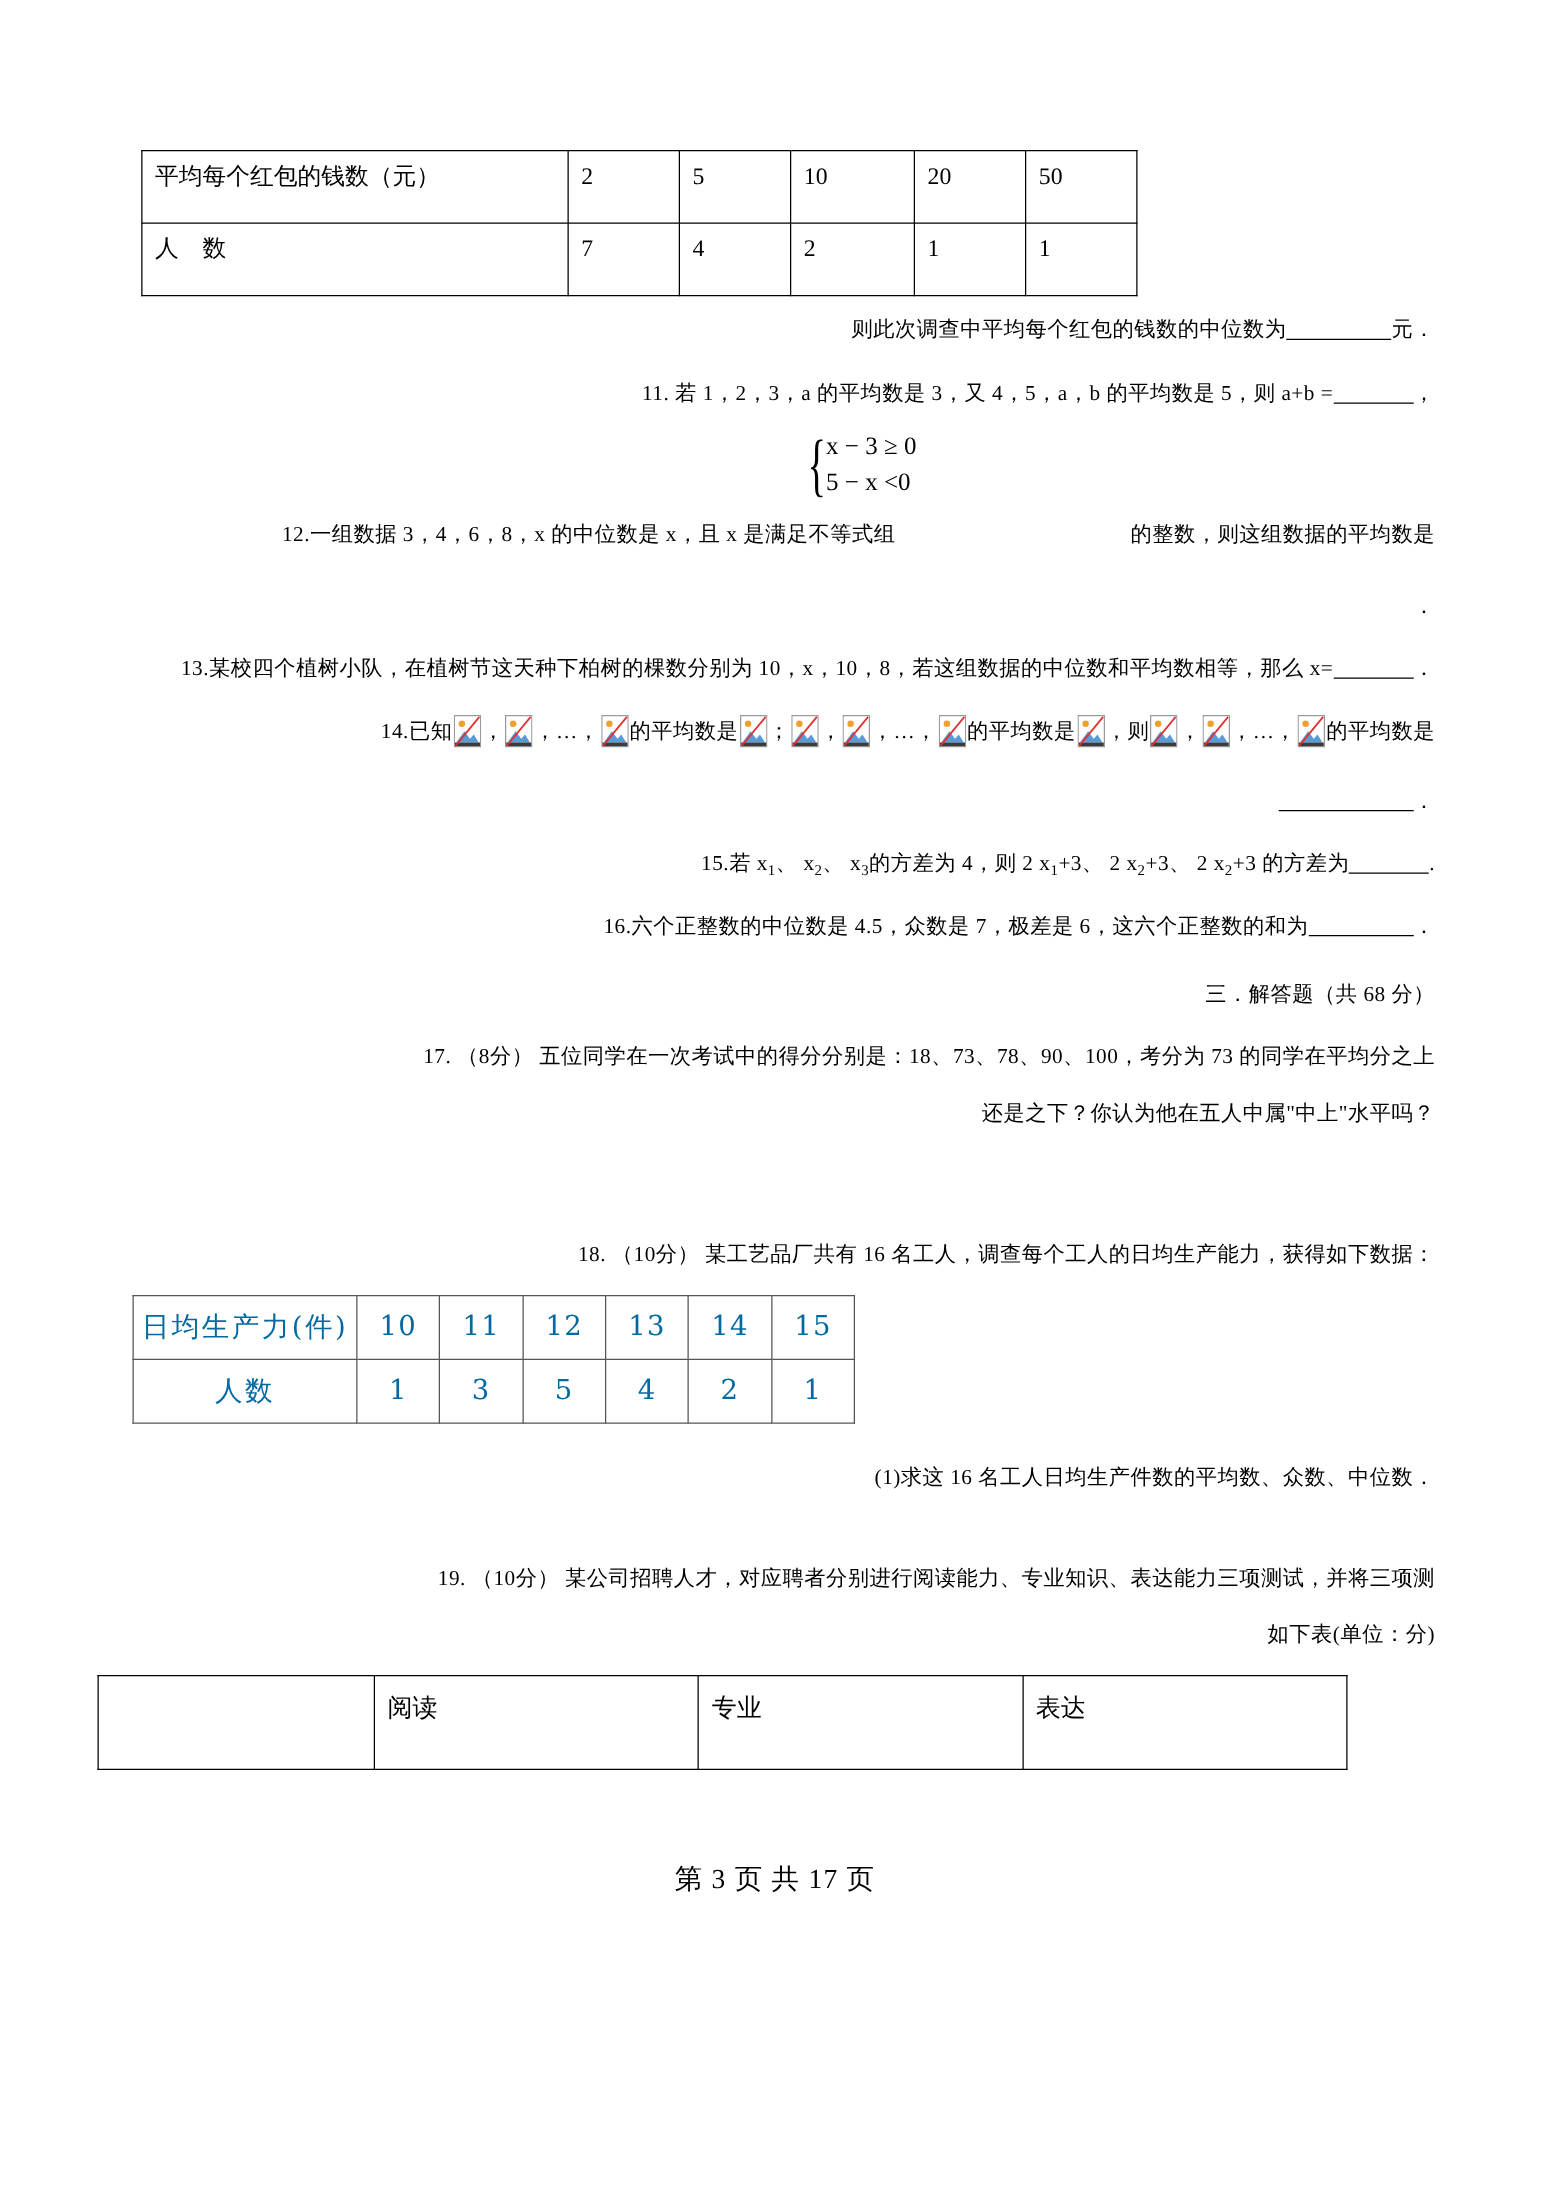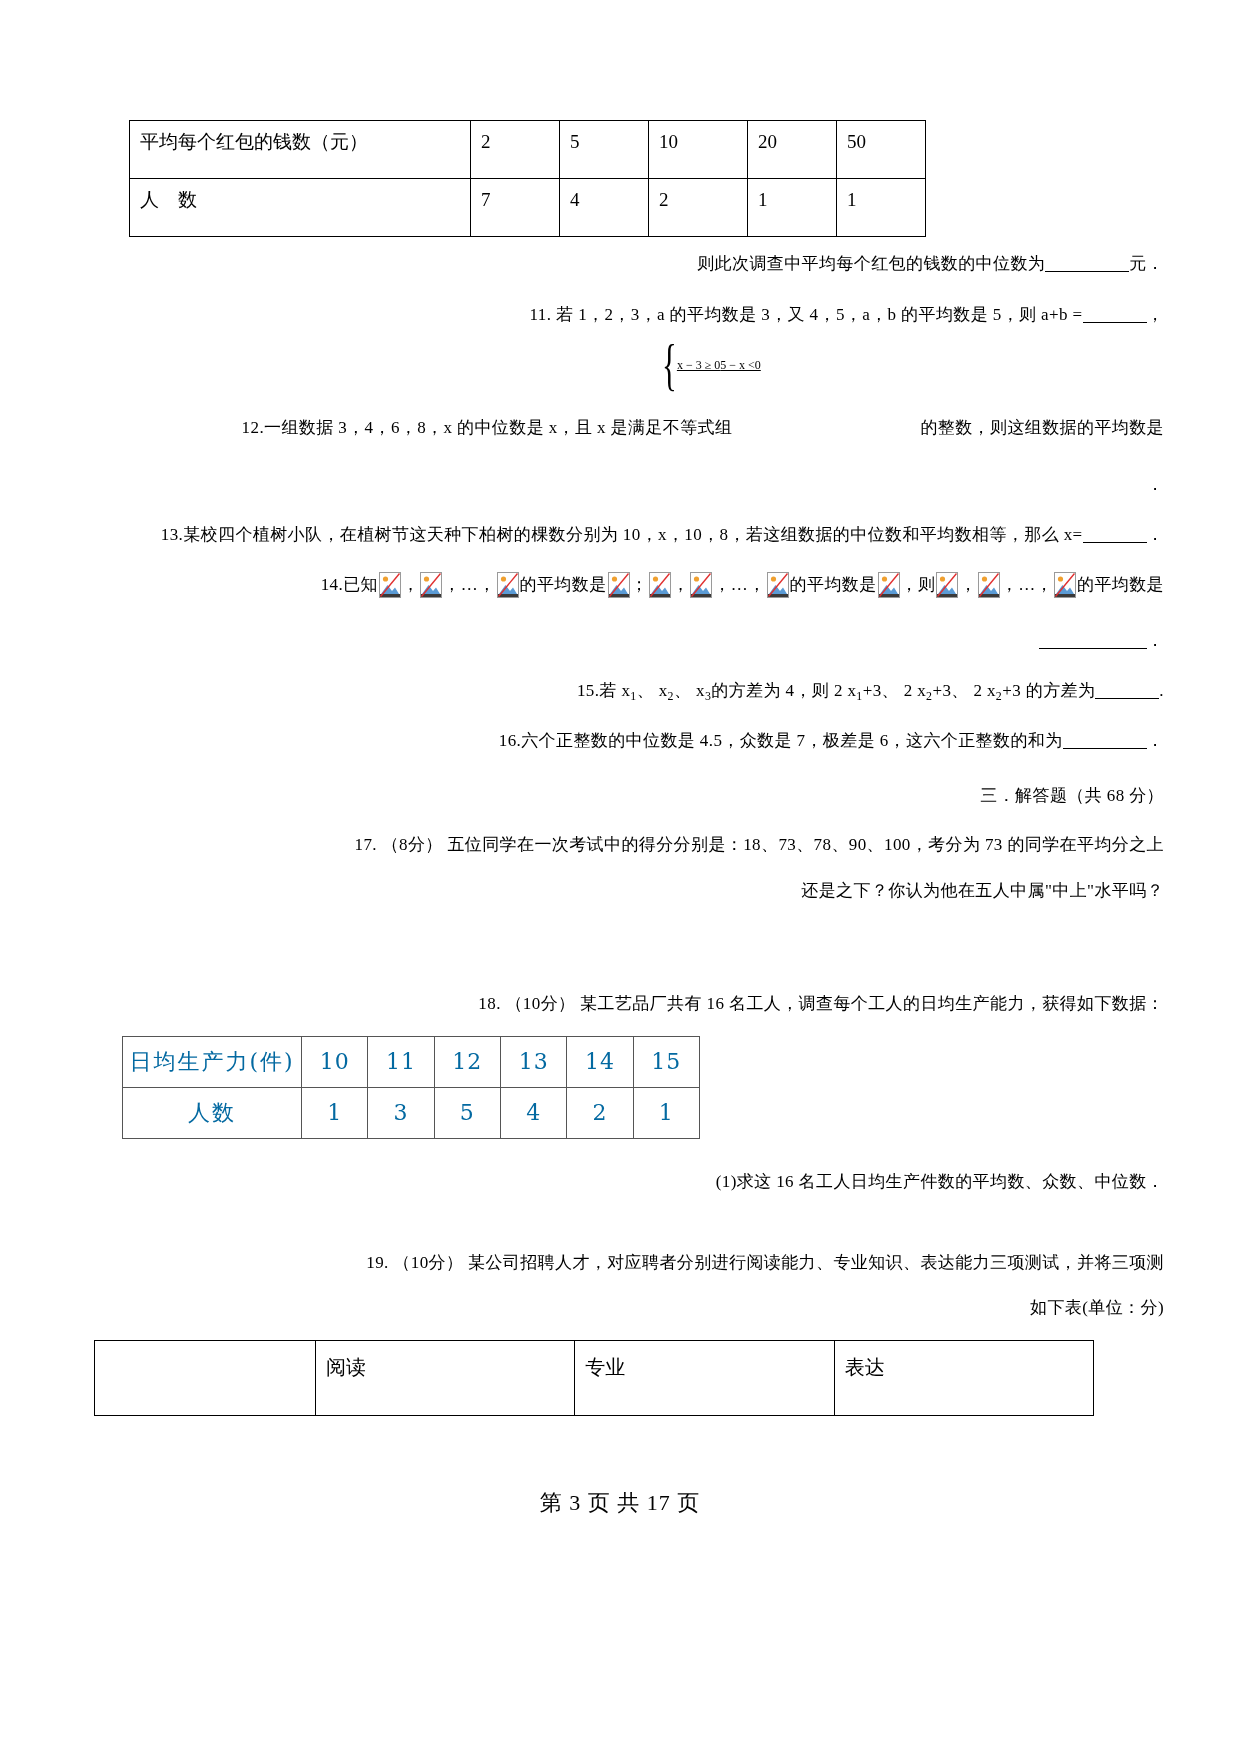--- a/index.html
+++ b/index.html
@@ -16,21 +16,21 @@
     overflow: hidden;
   }
   .page {
     position: absolute;
     left: 0; top: 0;
     width: 1240px;
     height: 1754px;
   }
   .content {
     position: absolute;
-    left: 104px;
+    left: 88px;
     top: 120px;
     width: 1060px;
   }
 
   
   table.grid {
     border-collapse: collapse;
     table-layout: fixed;
   }
   table.grid td {
@@ -121,24 +121,23 @@
   }
   .brace {
     font-size: 56px;
     line-height: 44px;
     font-weight: 300;
     transform: scaleX(0.55);
     margin-right: -6px;
   }
   .ineq-lines {
     display: flex;
-    flex-direction: row;
-    font-size: 12px;
+    flex-direction: column;
+    font-size: 20px;
     line-height: 1.45;
-    text-decoration: underline;
   }
 
   
   .brokenimg {
     display: inline-block;
     width: 22px;
     height: 26px;
     vertical-align: -8px;
     margin: 0 1px;
     position: relative;

